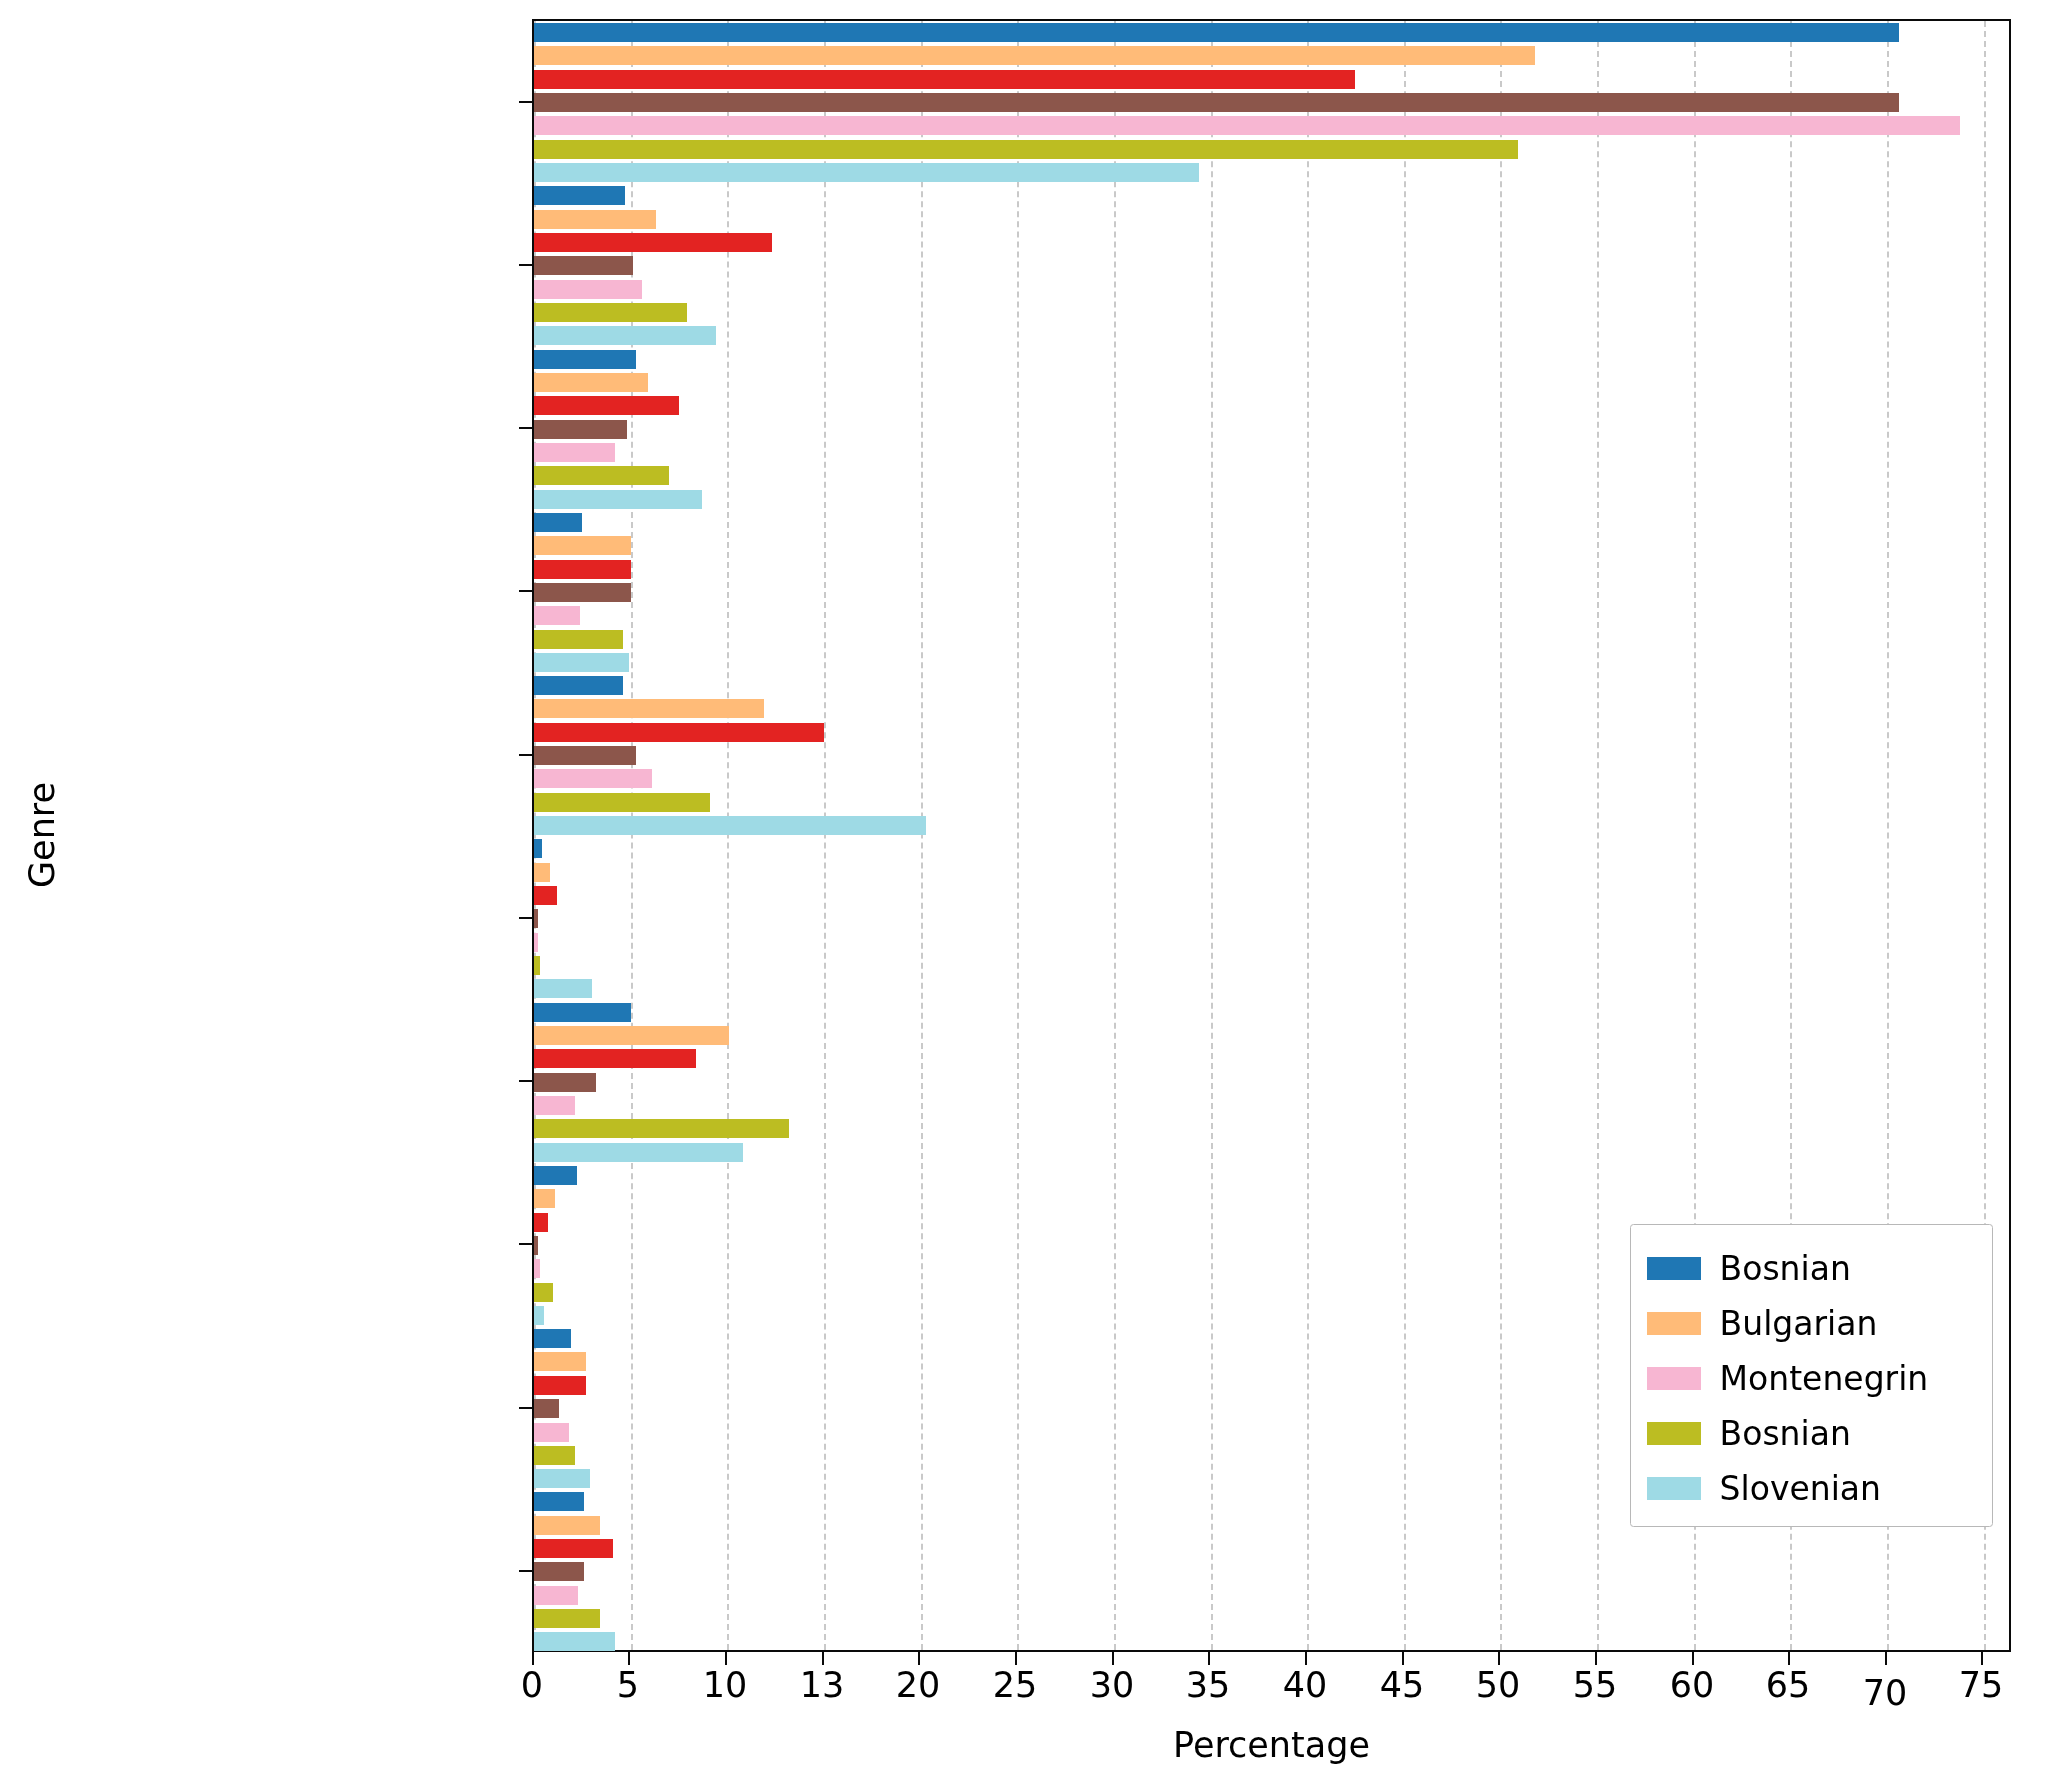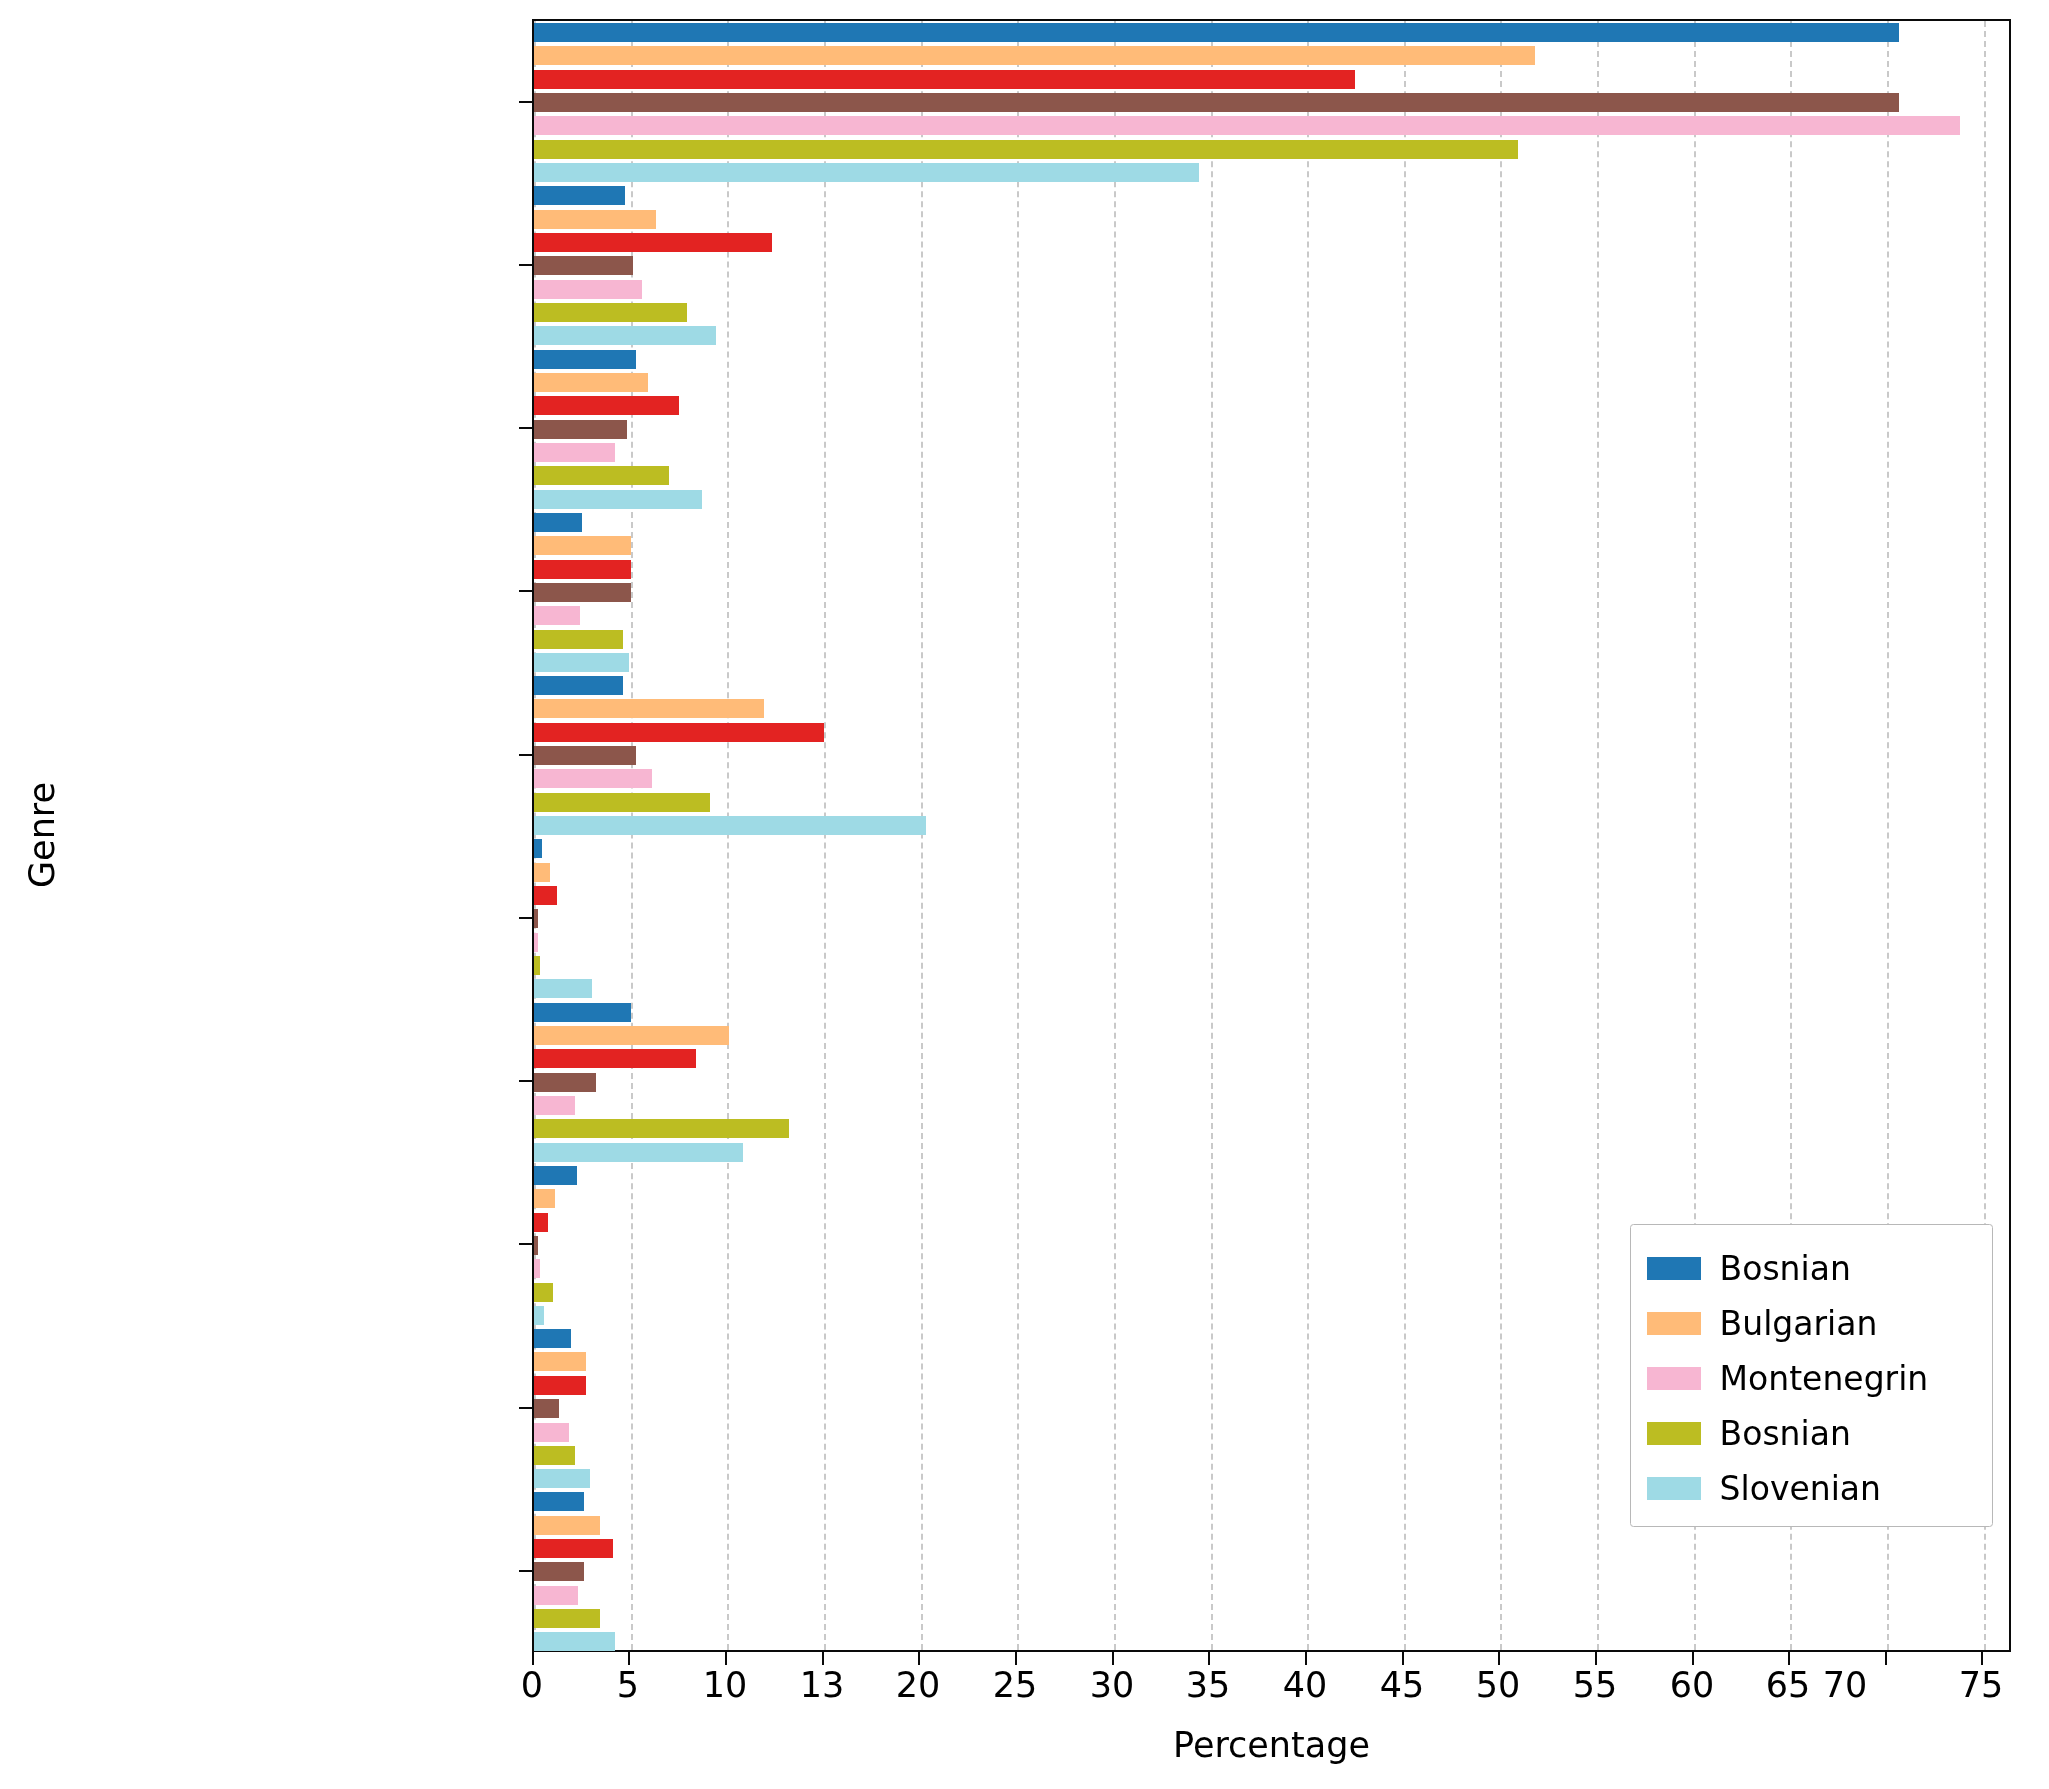--- a/index.html
+++ b/index.html
@@ -267,21 +267,21 @@
       <div class="xtick-label" style="left: 1402px;">45</div>
       <div class="xtick-mark" style="left: 1402px;"></div>
       <div class="xtick-label" style="left: 1498px;">50</div>
       <div class="xtick-mark" style="left: 1498px;"></div>
       <div class="xtick-label" style="left: 1595px;">55</div>
       <div class="xtick-mark" style="left: 1595px;"></div>
       <div class="xtick-label" style="left: 1692px;">60</div>
       <div class="xtick-mark" style="left: 1692px;"></div>
       <div class="xtick-label" style="left: 1788px;">65</div>
       <div class="xtick-mark" style="left: 1788px;"></div>
-      <div class="xtick-label" style="left: 1845px;">70</div>
+      <div class="xtick-label" style="left: 1885px; margin-top: 8px;">70</div>
       <div class="xtick-mark" style="left: 1885px;"></div>
       <div class="xtick-label" style="left: 1981px;">75</div>
       <div class="xtick-mark" style="left: 1981px;"></div>
     </div>
 
   <div id="legend">
       <div class="legend-row">
         <div class="legend-swatch" style="background: rgb(31, 119, 180);"></div>
         <div class="legend-text">Bosnian</div>
       </div>

